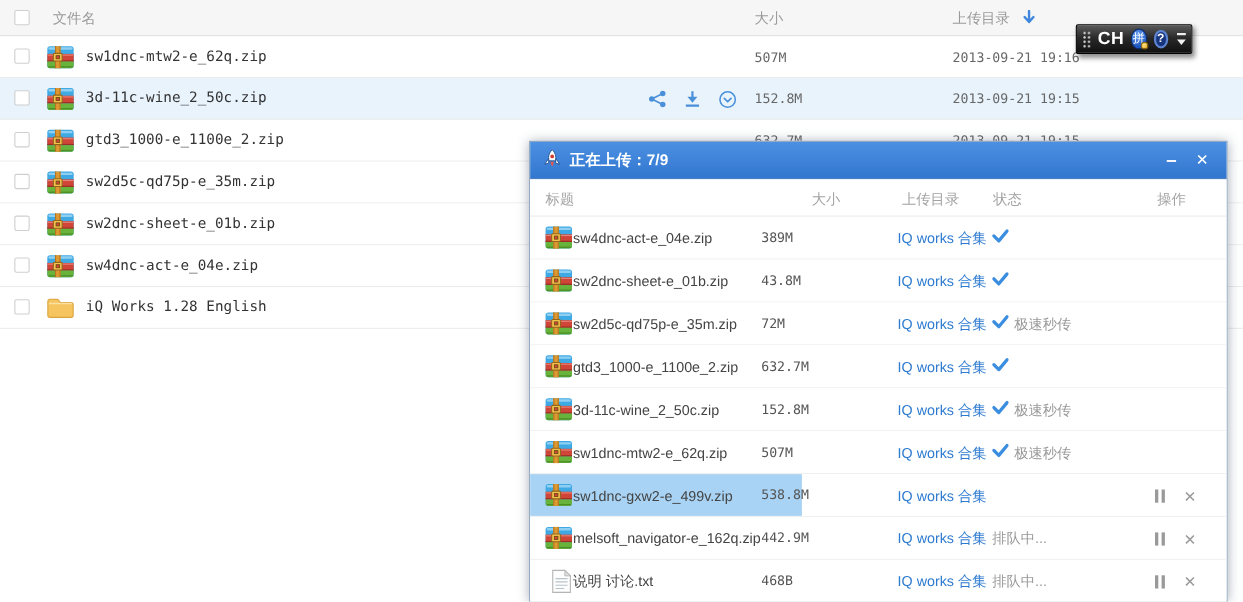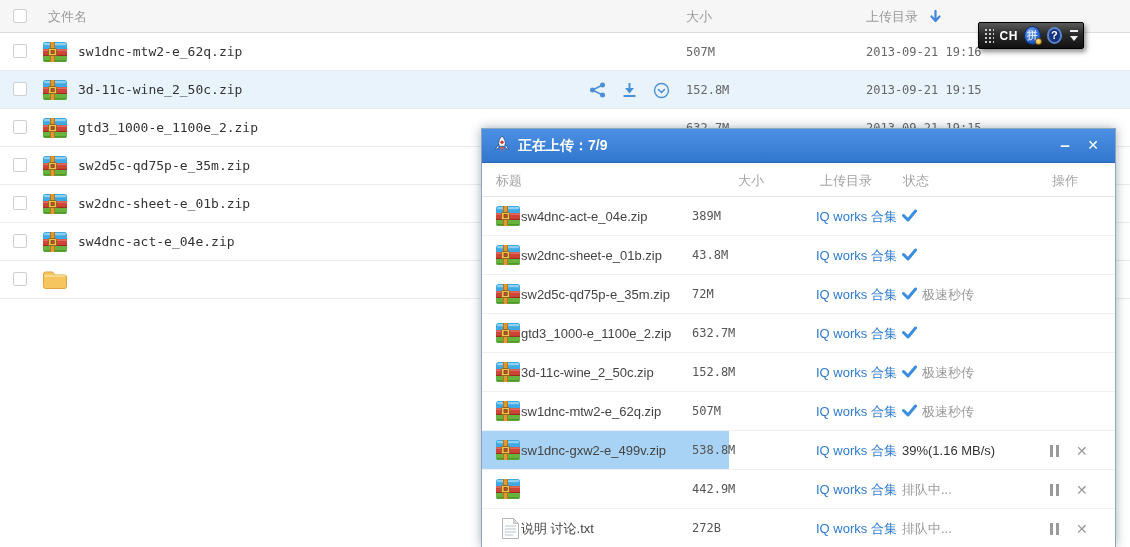--- a/index.html
+++ b/index.html
@@ -27,21 +27,21 @@
   .facts { position:absolute; left:588px; top:0; height:38px; display:flex; align-items:center; gap:14px; }
   .aicon { width:18px; height:18px; display:inline-flex; align-items:center; justify-content:center; cursor:pointer; }
   .sort-ic { position:absolute; left:930px; top:9px; }
 
   
   .imebar { position:absolute; left:978px; top:22px; width:106px; height:27px; z-index:40;
     background:linear-gradient(#5a5a5a,#2a2a2a 45%,#111); border:1px solid #000; border-radius:2px;
     box-shadow:2px 3px 5px rgba(0,0,0,.45); display:flex; align-items:center; padding:0 5px; gap:6px; }
   .ime-grip { width:11px; height:16px;
     background-image:radial-gradient(#c9c9c9 1px, transparent 1.2px); background-size:4px 4px; }
-  .ime-lang { color:#fff; font-size:12px; font-weight:bold; letter-spacing:.5px; }
+  .ime-lang { color:#fff; font-size:16px; font-weight:bold; letter-spacing:.5px; }
   .ime-py { position:relative; width:19px; height:19px; border-radius:50%;
     background:radial-gradient(circle at 35% 30%, #6ea4f2, #1d56c0 70%); border:1px solid #0e2f70;
     color:#fff; font-size:11px; line-height:17px; text-align:center; cursor:pointer; }
   .ime-py .dot { position:absolute; right:-2px; bottom:-1px; width:7px; height:7px; border-radius:50%;
     background:radial-gradient(circle at 35% 30%, #ffe28a, #e8a91d); border:1px solid #8a6410; }
   .ime-help { width:17px; height:17px; border-radius:50%; background:#16337d; border:2px solid #5d83cf;
     color:#fff; font-size:11px; font-weight:bold; line-height:13px; text-align:center; cursor:pointer; }
   .ime-opts { display:flex; flex-direction:column; align-items:center; gap:4px; margin-left:2px; cursor:pointer; }
   .ime-min { width:8px; height:2px; background:#f0f0f0; }
   .ime-tri { width:0; height:0; border-left:4px solid transparent; border-right:4px solid transparent;
@@ -245,20 +245,21 @@
 
       <span class="fsize"></span>
       <span class="fdate"></span>
     </div>
       <div class="frow">
       <span class="cb"></span>
       <span class="fic"><svg width="26" height="21" viewBox="0 0 26 21">
     <path d="M1.5 5 a2 2 0 0 1 2-2 h7 l2.5 3 h9.5 a2 2 0 0 1 2 2 v9.5 a2 2 0 0 1 -2 2 h-19 a2 2 0 0 1 -2-2 Z" fill="#f7c55f" stroke="#daa33c" stroke-width="1"></path>
     <path d="M2.5 7 h21" stroke="#fbe0a4" stroke-width="1.4"></path>
   </svg></span>
+      <span class="fname">iQ Works 1.28 English</span>
 
       <span class="fsize"></span>
       <span class="fdate"></span>
     </div>
     </div>
 
   <div class="imebar">
     <span class="ime-grip"></span>
     <span class="ime-lang">CH</span>
     <span class="ime-py">
@@ -469,24 +470,20 @@
     <rect x="2" y="19.2" width="22" height="1.2" fill="#4c8f27"></rect>
     <rect x="8" y="1" width="5" height="20" fill="#dd9a33"></rect>
     <rect x="8" y="1" width="1" height="20" fill="#b5741f"></rect>
     <rect x="12" y="1" width="1" height="20" fill="#b5741f"></rect>
     <rect x="6.5" y="7.5" width="8" height="7" rx="1" fill="#f4c14e" stroke="#93661c" stroke-width="1"></rect>
     <rect x="9" y="9.6" width="3.2" height="2.8" fill="#cf4638" stroke="#704d12" stroke-width="0.8"></rect>
   </svg></span>
       <span class="uname">sw1dnc-gxw2-e_499v.zip</span>
       <span class="usize">538.8M</span>
       <span class="udir">IQ works 合集</span>
-      <span class="ustat">
-
-        <span class="stext dark">39%(1.16 MB/s)</span>
-      </span>
       <span class="uops">
         <span class="pause-ic">
               <i></i>
               <i></i>
             </span>
         <span class="cancel-ic">✕</span>
       </span>
     </div>
         <div class="urow">
 
@@ -497,20 +494,21 @@
     <rect x="1" y="8.6" width="24" height="1" fill="#e7857a"></rect>
     <rect x="1" y="13.8" width="24" height="1.2" fill="#9c2f23"></rect>
     <path d="M1 15 h24 v3.5 a2.5 2.5 0 0 1 -2.5 2.5 H3.5 A2.5 2.5 0 0 1 1 18.5 Z" fill="#68b33c"></path>
     <rect x="2" y="19.2" width="22" height="1.2" fill="#4c8f27"></rect>
     <rect x="8" y="1" width="5" height="20" fill="#dd9a33"></rect>
     <rect x="8" y="1" width="1" height="20" fill="#b5741f"></rect>
     <rect x="12" y="1" width="1" height="20" fill="#b5741f"></rect>
     <rect x="6.5" y="7.5" width="8" height="7" rx="1" fill="#f4c14e" stroke="#93661c" stroke-width="1"></rect>
     <rect x="9" y="9.6" width="3.2" height="2.8" fill="#cf4638" stroke="#704d12" stroke-width="0.8"></rect>
   </svg></span>
+      <span class="uname">melsoft_navigator-e_162q.zip</span>
       <span class="usize">442.9M</span>
       <span class="udir">IQ works 合集</span>
       <span class="ustat">
 
         <span class="stext">排队中...</span>
       </span>
       <span class="uops">
         <span class="pause-ic">
               <i></i>
               <i></i>
@@ -519,21 +517,21 @@
       </span>
     </div>
         <div class="urow">
 
       <span class="uic"><svg width="21" height="23" viewBox="0 0 21 23">
     <path d="M2.5 1.5 h11 l5 5 v15 h-16 Z" fill="#fdfdfd" stroke="#b5b5b5" stroke-width="1"></path>
     <path d="M13.5 1.5 v5 h5 Z" fill="#dcdcdc" stroke="#b5b5b5" stroke-width="0.8"></path>
     <path d="M5 9 h11 M5 12 h11 M5 15 h11 M5 18 h8" stroke="#b8c4cc" stroke-width="1"></path>
   </svg></span>
       <span class="uname">说明 讨论.txt</span>
-      <span class="usize">272B</span>
+      <span class="usize">468B</span>
       <span class="udir">IQ works 合集</span>
       <span class="ustat">
 
         <span class="stext">排队中...</span>
       </span>
       <span class="uops">
         <span class="pause-ic">
               <i></i>
               <i></i>
             </span>

